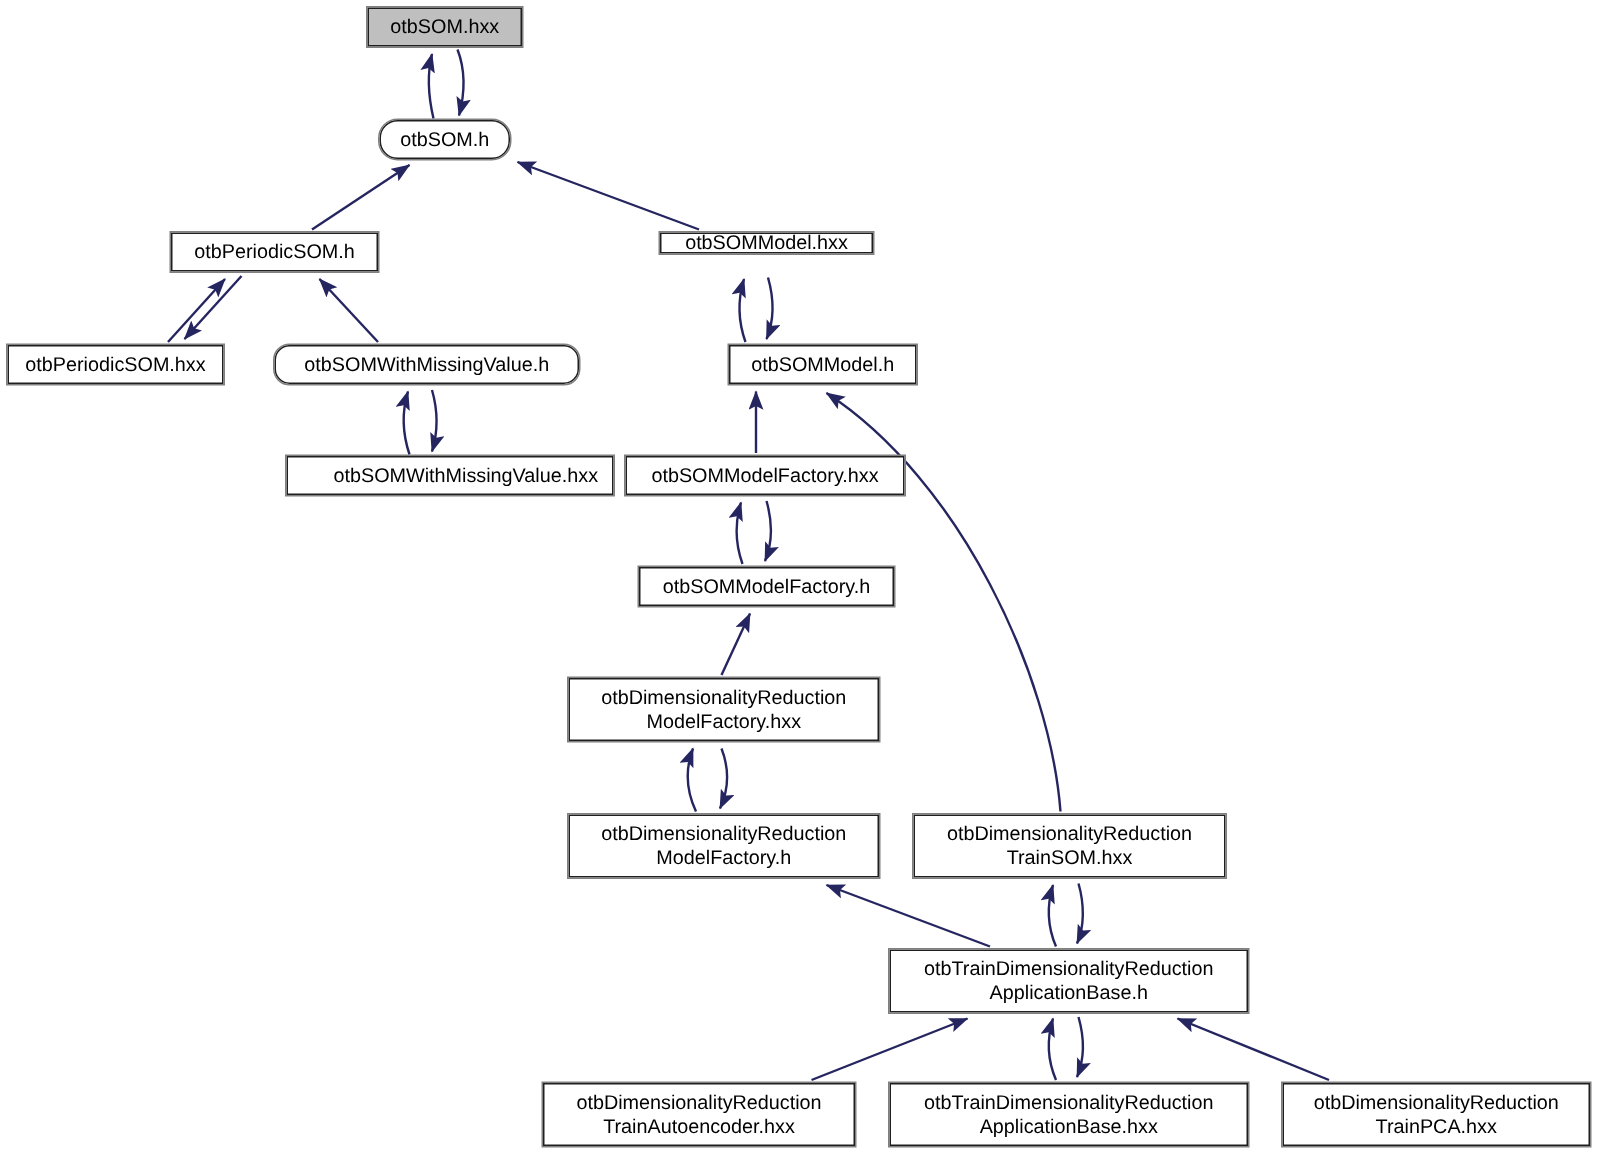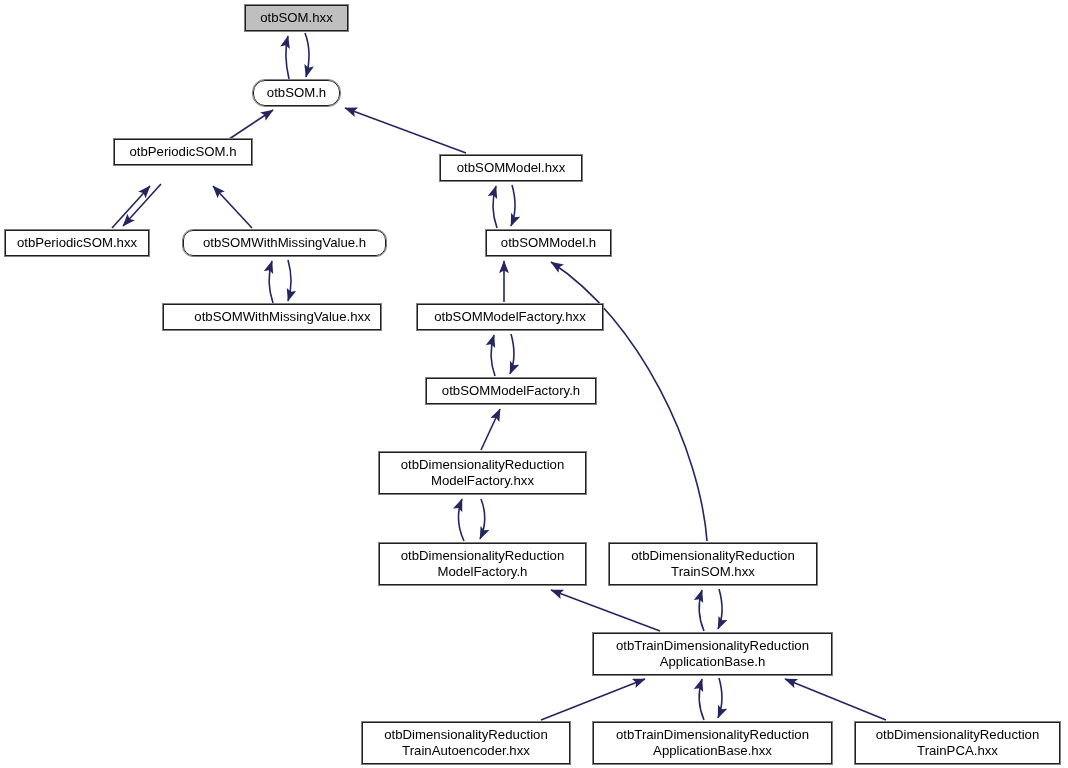--- a/index.html
+++ b/index.html
@@ -103,26 +103,26 @@
       <path d="M541,720 L645,679"></path>
       <path d="M704,720 C698,706 698,692 702,679"></path>
       <path d="M719,678 C723,692 723,706 718,718"></path>
       <path d="M886,720 L785,679"></path>
     </g>
   </svg>
 
   <div id="node-layer">
       <div class="node highlight" style="left: 245px; top: 5px; width: 103px; height: 26px;"><span class="node-label">otbSOM.hxx</span></div>
       <div class="node" style="left: 253px; top: 80px; width: 87px; height: 26px; border-radius: 12px;"><span class="node-label">otbSOM.h</span></div>
-      <div class="node" style="left: 114px; top: 139px; width: 138px; height: 26px;"><span class="node-label">otbPeriodicSOM.h</span></div>
-      <div class="node" style="left: 440px; top: 155px; width: 142px; height: 26px;"><span class="node-label">otbSOMModel.hxx</span></div>
+      <div class="node" style="left: 114px; top: 155px; width: 138px; height: 26px;"><span class="node-label">otbPeriodicSOM.h</span></div>
+      <div class="node" style="left: 440px; top: 155px; width: 142px; height: 14px;"><span class="node-label">otbSOMModel.hxx</span></div>
       <div class="node" style="left: 5px; top: 230px; width: 144px; height: 26px;"><span class="node-label">otbPeriodicSOM.hxx</span></div>
       <div class="node" style="left: 183px; top: 230px; width: 203px; height: 26px; border-radius: 10px;"><span class="node-label">otbSOMWithMissingValue.h</span></div>
       <div class="node" style="left: 447px; top: 230px; width: 125px; height: 26px; margin-left: 39px;"><span class="node-label">otbSOMModel.h</span></div>
-      <div class="node" style="left: 163px; top: 304px; width: 218px; height: 26px; padding-left: 21px;"><span class="node-label">otbSOMWithMissingValue.hxx</span></div>
+      <div class="node" style="left: 191px; top: 304px; width: 218px; height: 26px; padding-left: 21px;"><span class="node-label">otbSOMWithMissingValue.hxx</span></div>
       <div class="node" style="left: 417px; top: 304px; width: 186px; height: 26px;"><span class="node-label">otbSOMModelFactory.hxx</span></div>
       <div class="node" style="left: 426px; top: 378px; width: 170px; height: 26px; text-align: right;"><span class="node-label">otbSOMModelFactory.h</span></div>
       <div class="node" style="left: 379px; top: 452px; width: 207px; height: 42px;"><span class="node-label">otbDimensionalityReduction
 ModelFactory.hxx</span></div>
       <div class="node" style="left: 379px; top: 543px; width: 207px; height: 42px;"><span class="node-label">otbDimensionalityReduction
 ModelFactory.h</span></div>
       <div class="node" style="left: 609px; top: 543px; width: 208px; height: 42px;"><span class="node-label">otbDimensionalityReduction
 TrainSOM.hxx</span></div>
       <div class="node" style="left: 593px; top: 633px; width: 239px; height: 42px;"><span class="node-label">otbTrainDimensionalityReduction
 ApplicationBase.h</span></div>

